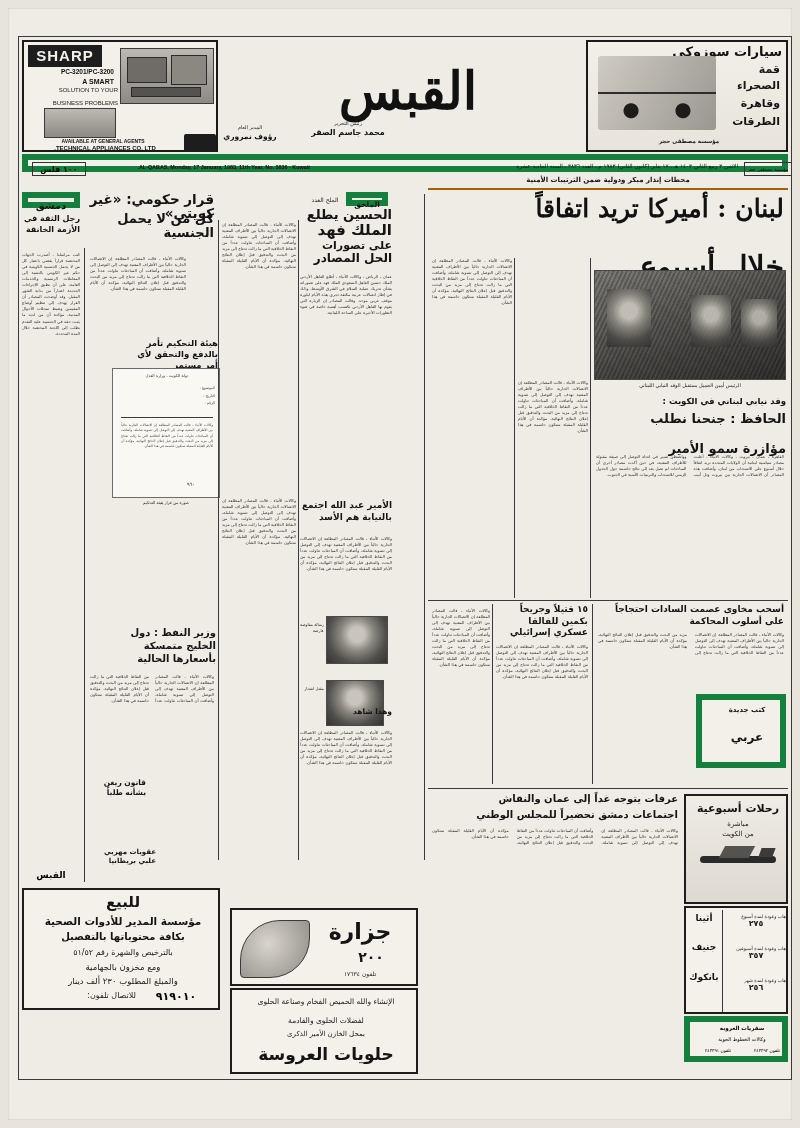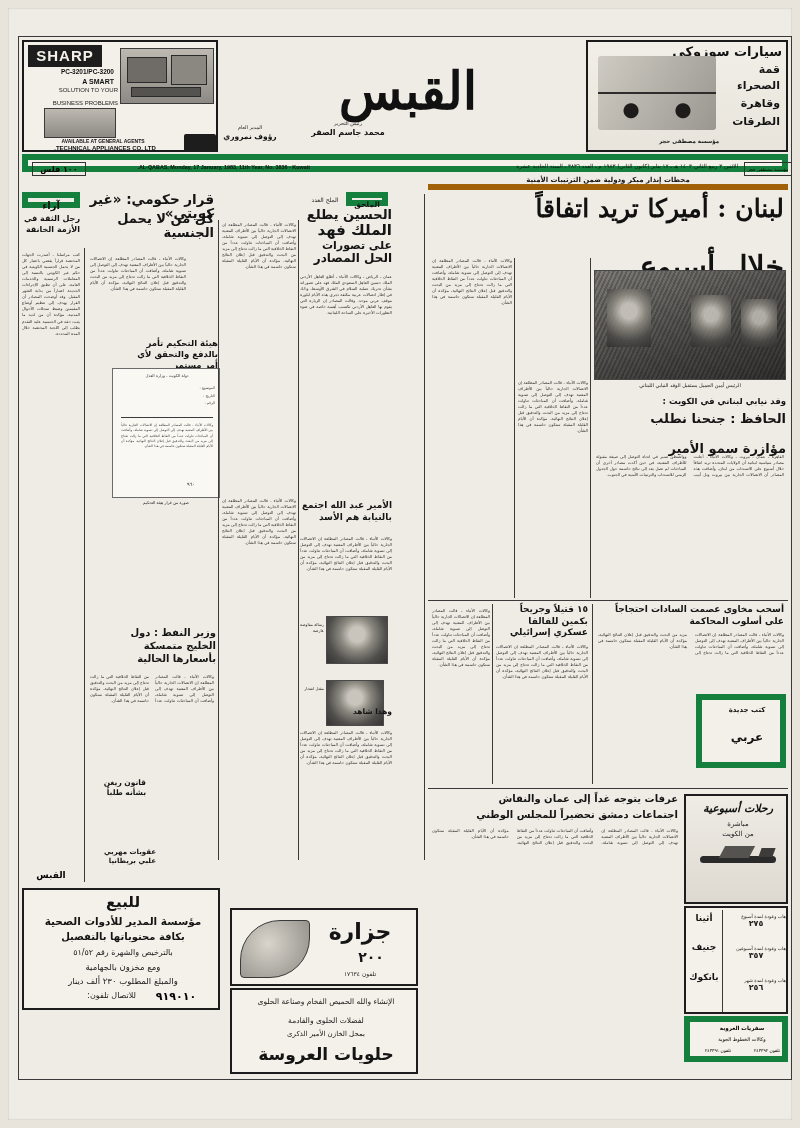--- a/index.html
+++ b/index.html
@@ -114,21 +114,21 @@
 
   <div class="box bd" style="left:14px;top:146px;width:766px;height:18px;background:#f4f1ea;">
     <div class="box" style="left:4px;top:2px;width:54px;height:14px;border:1px solid #333;">
       <div class="ctr" style="font-size:8px;font-weight:bold;line-height:14px;">١٠٠ فلس</div>
     </div>
     <div class="box lat" style="left:62px;top:4px;width:220px;font-size:5.4px;font-weight:bold;color:#111;">AL-QABAS, Monday, 17 January, 1983, 11th Year, No. 3836 - Kuwait.</div>
     <div class="box" style="left:290px;top:3px;width:420px;font-size:5.6px;color:#151515;text-align:right;">الاثنين ٣ ربيع الثاني ١٤٠٣ هـ ـ ١٧ يناير (كانون الثاني) ١٩٨٣ م ـ العدد ٣٨٣٦ ـ السنة الحادية عشرة</div>
     <div class="box" style="left:716px;top:2px;width:48px;height:14px;border:1px solid #333;font-size:4.4px;text-align:center;line-height:14px;">مؤسسة مصطفى حجر</div>
   </div>
 
-  <div class="box" style="left:420px;top:168px;width:360px;height:14px;border-bottom:6px solid #a16207;">
+  <div class="box" style="left:420px;top:168px;width:360px;height:14px;border-bottom:2px solid #a16207;">
     <div style="font-size:7px;font-weight:bold;text-align:center;color:#141414;">محطات إنذار مبكر ودولية ضمن الترتيبات الأمنية</div>
   </div>
 
   <div class="box" style="left:420px;top:186px;width:360px;height:60px;">
     <div class="big-head" style="font-size:25px;text-align:right;padding-right:4px;">لبنان : أميركا تريد اتفاقاً</div>
   </div>
   <div class="box" style="left:540px;top:240px;width:240px;">
     <div class="big-head" style="font-size:30px;text-align:right;padding-right:4px;line-height:1.25;">خلال أسبوع</div>
     <div class="big-head" style="font-size:30px;text-align:right;padding-right:4px;line-height:1.25;">لسحب القوات</div>
   </div>
@@ -149,21 +149,21 @@
   </div>
   <div class="box tiny" style="left:588px;top:446px;width:188px;height:144px;column-count:2;column-gap:7px;">القاهرة ـ عمان ـ بيروت ـ وكالات الأنباء ـ أعلنت مصادر سياسية لبنانية أن الولايات المتحدة تريد اتفاقاً خلال أسبوع على الانسحاب من لبنان، وأضافت هذه المصادر أن الاتصالات الجارية بين بيروت وتل أبيب وواشنطن تسير في اتجاه التوصل إلى صيغة مقبولة للأطراف المعنية، في حين أكدت مصادر أخرى أن المباحثات لم تصل بعد إلى نتائج حاسمة حول الجدول الزمني للانسحاب والترتيبات الأمنية في الجنوب.</div>
 
   <div class="box tiny" style="left:424px;top:250px;width:80px;height:340px;">وكالات الأنباء ـ قالت المصادر المطلعة إن الاتصالات الجارية حالياً بين الأطراف المعنية تهدف إلى التوصل إلى تسوية شاملة، وأضافت أن المباحثات تناولت عدداً من النقاط الخلافية التي ما زالت تحتاج إلى مزيد من البحث والتدقيق قبل إعلان النتائج النهائية، مؤكدة أن الأيام القليلة المقبلة ستكون حاسمة في هذا الشأن.</div>
   <div class="box tiny" style="left:510px;top:372px;width:70px;height:218px;">وكالات الأنباء ـ قالت المصادر المطلعة إن الاتصالات الجارية حالياً بين الأطراف المعنية تهدف إلى التوصل إلى تسوية شاملة، وأضافت أن المباحثات تناولت عدداً من النقاط الخلافية التي ما زالت تحتاج إلى مزيد من البحث والتدقيق قبل إعلان النتائج النهائية، مؤكدة أن الأيام القليلة المقبلة ستكون حاسمة في هذا الشأن.</div>
 
   <div class="rule vrule" style="left:582px;top:250px;height:340px;"></div>
   <div class="rule vrule" style="left:506px;top:250px;height:340px;"></div>
 
   <div class="box bd" style="left:14px;top:184px;width:58px;height:16px;">
-    <div class="ctr hd" style="font-size:10px;line-height:16px;">آراء</div>
+    <div class="ctr hd" style="font-size:10px;line-height:16px;">دمشق</div>
   </div>
   <div class="box" style="left:76px;top:184px;width:130px;">
     <div class="hd" style="font-size:13.5px;text-align:right;">قرار حكومي: «غير كويتي»</div>
   </div>
   <div class="box" style="left:76px;top:204px;width:130px;">
     <div class="hd" style="font-size:13px;text-align:right;">كل من لا يحمل الجنسية</div>
   </div>
   <div class="box" style="left:14px;top:206px;width:58px;">
     <div class="hd" style="font-size:8px;text-align:right;line-height:1.35;">رجل الثقة في الأزمة الخانقة</div>
   </div>
@@ -250,21 +250,21 @@
   <div class="rule vrule" style="left:484px;top:596px;height:180px;"></div>
   <div class="rule hrule" style="left:420px;top:780px;width:360px;"></div>
 
   <div class="box" style="left:424px;top:784px;width:246px;">
     <div class="hd" style="font-size:10px;text-align:right;line-height:1.3;">عرفات يتوجه غداً إلى عمان والنقاش</div>
     <div class="hd" style="font-size:10px;text-align:right;line-height:1.3;margin-top:3px;">اجتماعات دمشق تحضيراً للمجلس الوطني</div>
   </div>
   <div class="box tiny" style="left:424px;top:820px;width:246px;height:272px;column-count:3;column-gap:8px;">وكالات الأنباء ـ قالت المصادر المطلعة إن الاتصالات الجارية حالياً بين الأطراف المعنية تهدف إلى التوصل إلى تسوية شاملة، وأضافت أن المباحثات تناولت عدداً من النقاط الخلافية التي ما زالت تحتاج إلى مزيد من البحث والتدقيق قبل إعلان النتائج النهائية، مؤكدة أن الأيام القليلة المقبلة ستكون حاسمة في هذا الشأن.</div>
 
   <div class="box bd2 planeart" style="left:676px;top:786px;width:104px;height:110px;">
-    <div class="box" style="left:4px;top:6px;width:96px;font-size:11px;font-weight:bold;text-align:center;color:#111;font-style:italic;">رحلات أسبوعية</div>
+    <div class="box" style="left:4px;top:6px;width:96px;font-size:11px;font-weight:bold;text-align:center;color:#111;">رحلات أسبوعية</div>
     <div class="box" style="left:4px;top:24px;width:96px;font-size:7px;text-align:center;color:#222;">مباشرة</div>
     <div class="box" style="left:4px;top:34px;width:96px;font-size:7px;text-align:center;color:#222;">من الكويت</div>
     <div class="box" style="left:8px;top:48px;width:88px;height:34px;">
       <div class="box" style="left:6px;top:12px;width:76px;height:7px;background:#2a2a2a;border-radius:4px;"></div>
       <div class="box" style="left:28px;top:2px;width:30px;height:12px;background:#55534f;transform:skewX(-28deg);"></div>
       <div class="box" style="left:66px;top:4px;width:14px;height:9px;background:#3d3c3a;transform:skewX(-20deg);"></div>
     </div>
   </div>
 
   <div class="box bd2" style="left:676px;top:898px;width:104px;height:108px;background:#f4f1ea;">

